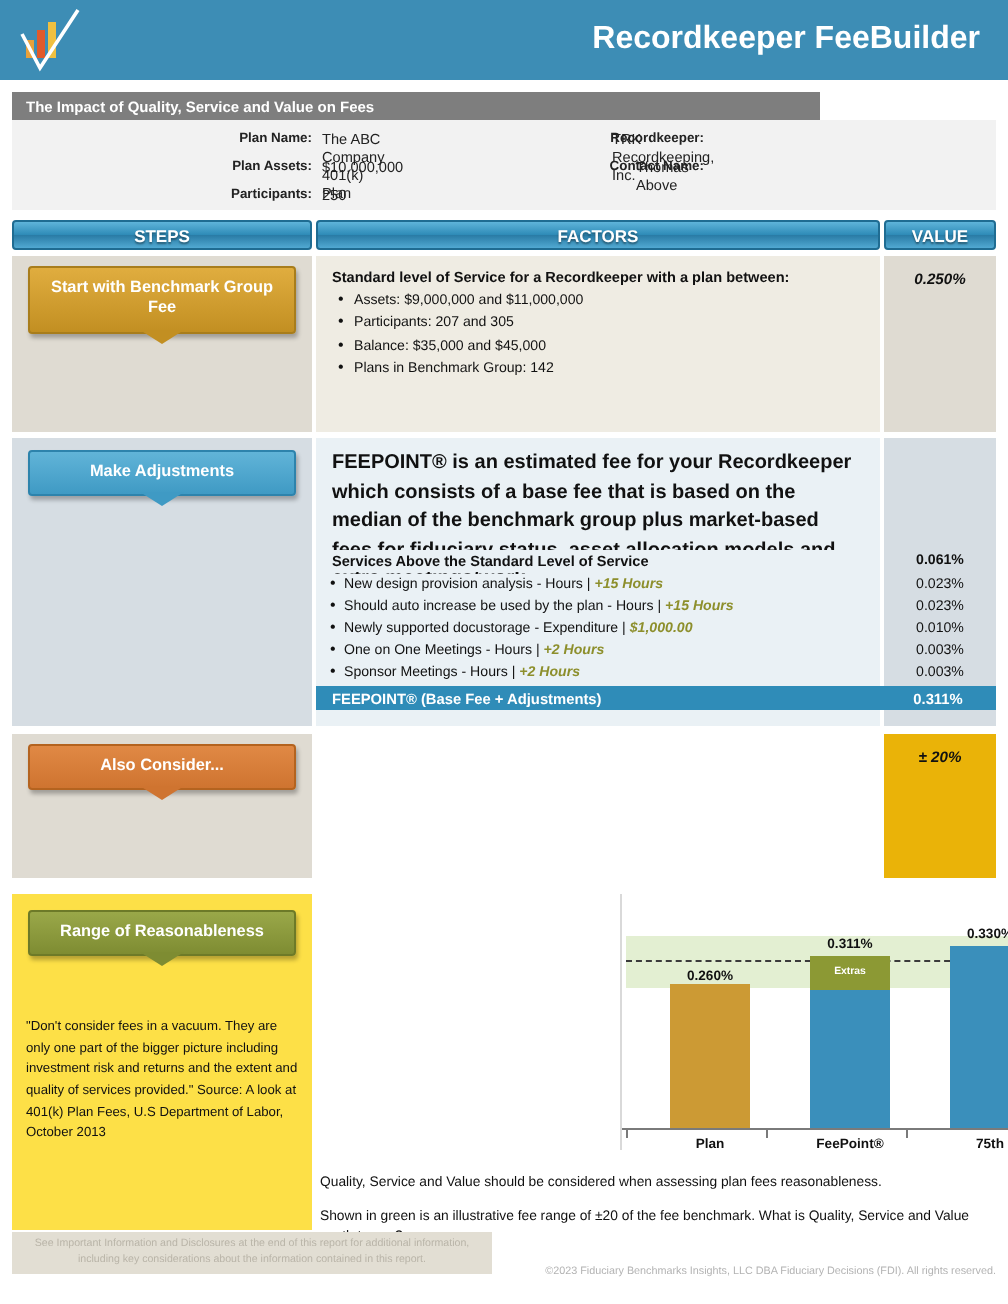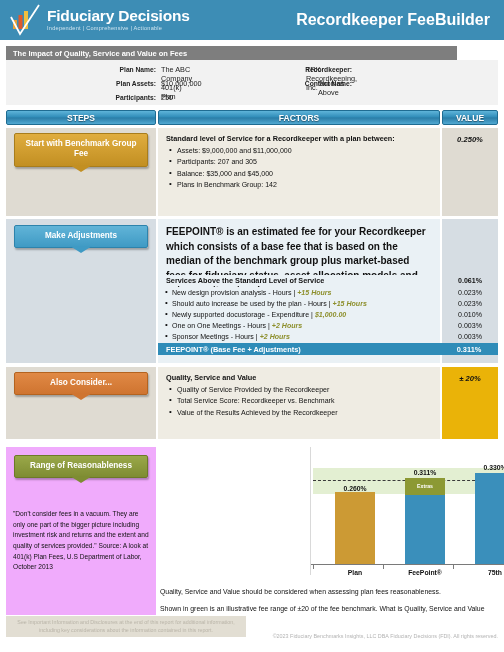--- a/index.html
+++ b/index.html
@@ -27,21 +27,21 @@
   .logo-sub {
     font-size:5.6px; color:#cfe4ef; letter-spacing:0.25px; margin-top:2px;
   }
   .header-title {
     position:absolute; right:14px; top:11px;
     font-size:16px; font-weight:bold; color:#ffffff;
   }
 
   
   .banner {
-    position:absolute; left:6px; top:46px; width:451px; height:14px;
+    position:absolute; left:6px; top:46px; width:404px; height:14px;
     background:#7e7e7e; color:#fff;
     font-size:7.5px; font-weight:bold;
     display:flex; align-items:center; padding-left:7px;
   }
   .infoblock {
     position:absolute; left:6px; top:60px; width:492px; height:45px;
     background:#f2f2f2;
   }
   .info-row { position:absolute; font-size:6.7px; }
   .info-lbl { font-weight:bold; text-align:right; position:absolute; }
@@ -140,21 +140,21 @@
   }
 
   
   #row3 { top:367px; height:72px; }
   #row3 .sec-left  { background:#dfdbd2; }
   #row3 .sec-mid   { background:#efece3; padding:6px 8px 0 8px; }
   #row3 .sec-right { background:#eab308; }
 
   
   #row4 { top:447px; height:168px; }
-  #row4 .sec-left  { background:#f0abfc; }
+  #row4 .sec-left  { background:#fde047; }
   #row4 .sec-mid   { background:#ffffff; width:340px; }
   .quote {
     position:absolute; left:7px; top:62px; width:138px;
     font-size:6.6px; line-height:1.62; color:#111;
   }
 
   
   .chart {
     position:absolute; left:152px; top:0px; width:340px; height:128px;
     background:#fff; border-left:1px solid #d9d9d9;
@@ -216,24 +216,20 @@
   <div class="header">
     <div class="logo-wrap">
       <div class="logo-mark">
         <svg width="34" height="34" viewBox="0 0 34 34">
           <rect x="5" y="17" width="4" height="9" fill="#e8a13a"></rect>
           <rect x="10.5" y="12" width="4" height="14" fill="#e05a2b"></rect>
           <rect x="16" y="8" width="4" height="18" fill="#f0c040"></rect>
           <path d="M3 14 L12 31 L31 2" stroke="#ffffff" stroke-width="1.8" fill="none"></path>
         </svg>
       </div>
-      <div class="logo-text">
-        <div class="logo-title">Fiduciary Decisions</div>
-        <div class="logo-sub">Independent | Comprehensive | Actionable</div>
-      </div>
     </div>
     <div class="header-title">Recordkeeper FeeBuilder</div>
   </div>
 
   <div class="banner">The Impact of Quality, Service and Value on Fees</div>
 
   <div class="infoblock">
     <div class="info-row" style="top:6px;">
       <span class="info-lbl" style="left:80px; width:70px; top:0;">Plan Name:</span>
       <span class="info-val" style="left:155px; top:-1px;">The ABC Company 401(k) Plan</span>
@@ -321,28 +317,20 @@
     <div class="fee-val" style="top:112px; background:#d6dde3;">0.003%</div>
 
     <div class="feepoint-bar" style="top:124px;">FEEPOINT® (Base Fee + Adjustments)</div>
     <div class="feepoint-bar-val" style="top:124px;">0.311%</div>
   </div>
 
   <div class="section" id="row3">
     <div class="sec-left">
       <div class="tagbtn tag-orange">Also Consider...</div>
     </div>
-    <div class="sec-mid">
-      <div class="bodytitle">Quality, Service and Value</div>
-      <ul class="blist">
-        <li>Quality of Service Provided by the Recordkeeper</li>
-        <li>Total Service Score: Recordkeeper vs. Benchmark</li>
-        <li>Value of the Results Achieved by the Recordkeeper</li>
-      </ul>
-    </div>
     <div class="sec-right">
       <div class="valbig" style="margin-top:7px;">± 20%</div>
     </div>
   </div>
 
   <div class="section" id="row4">
     <div class="sec-left">
       <div class="tagbtn tag-olive" style="top:8px;">Range of Reasonableness</div>
       <div class="quote">"Don't consider fees in a vacuum. They are only one part of the bigger picture including investment risk and returns and the extent and quality of services provided." Source: A look at 401(k) Plan Fees, U.S Department of Labor, October 2013</div>
     </div>

